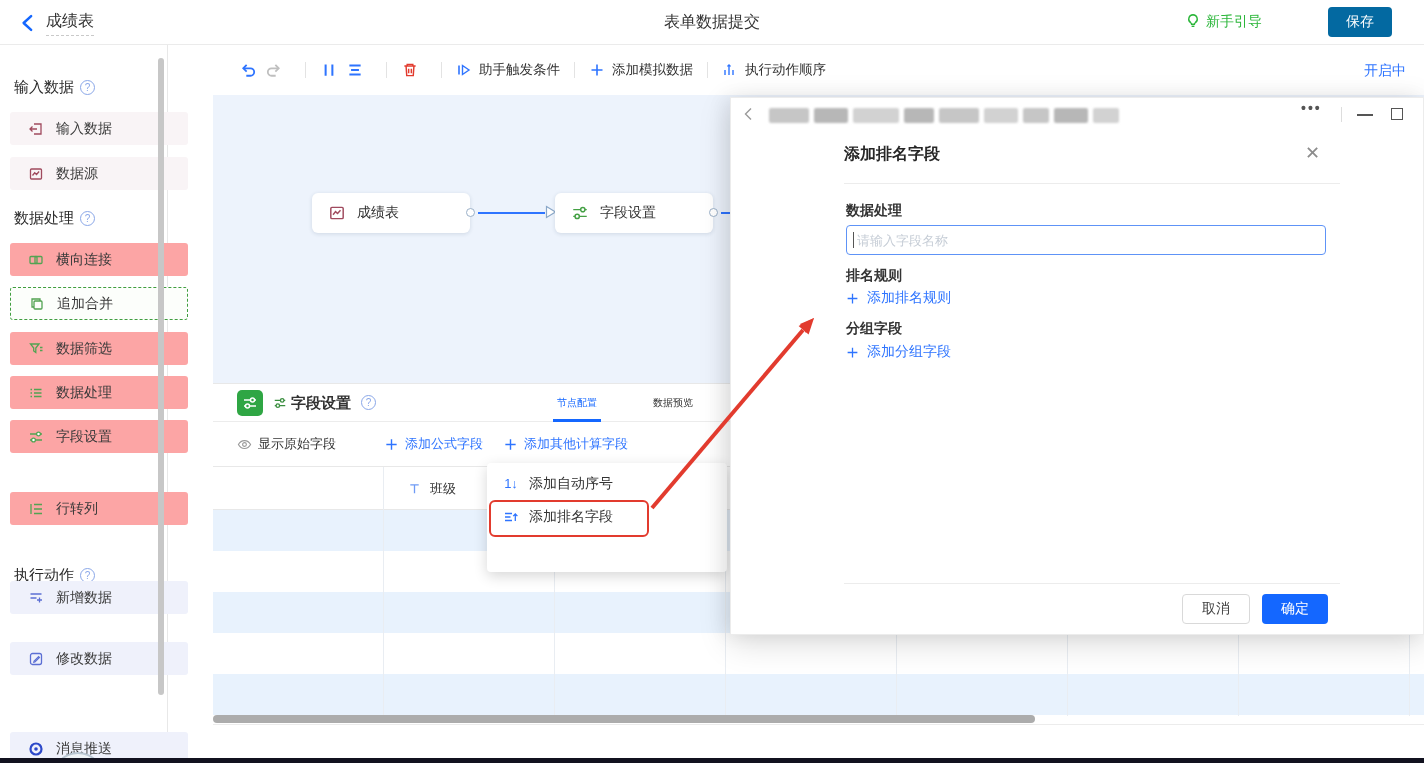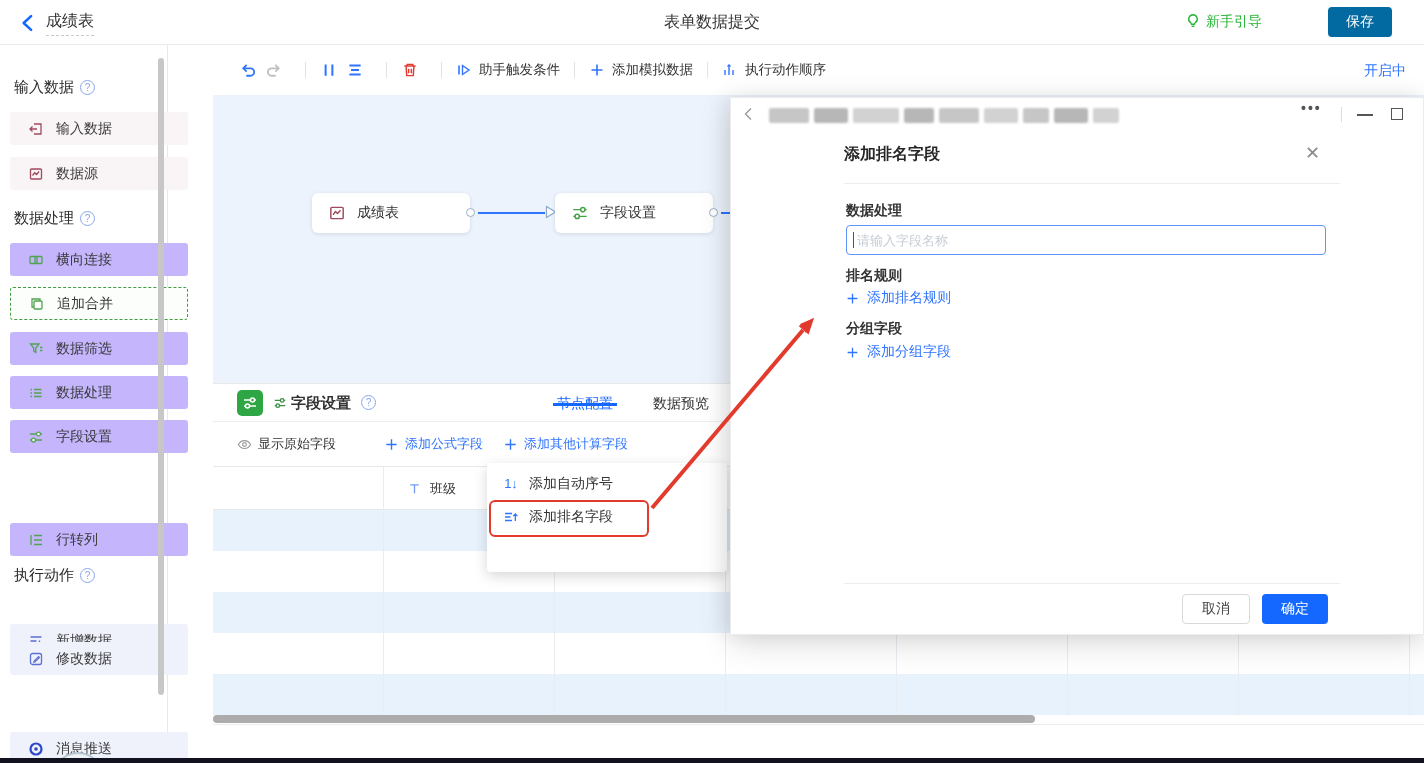--- a/index.html
+++ b/index.html
@@ -15,21 +15,21 @@
   .hdr-guide { position:absolute; left:1185px; top:13px; display:flex; gap:5px; color:#2bb63a; font-size:14px; cursor:pointer; }
   .hdr-save { position:absolute; left:1328px; top:7px; width:64px; height:30px; background:#0369a1; color:#fff; font-size:14px; border:none; border-radius:4px; cursor:pointer; }
 
   
   .side { position:absolute; left:0; top:45px; width:168px; bottom:0; background:#fff; border-right:1px solid #e8e8e8; z-index:2; }
   .sec-title { position:absolute; left:14px; font-size:15px; color:#2b2b2b; display:flex; align-items:center; gap:6px; }
   .q-ic { display:inline-flex; align-items:center; justify-content:center; width:15px; height:15px; border:1px solid #8aa7e8; border-radius:50%; color:#8aa7e8; font-size:10px; line-height:1; }
   .s-item { position:absolute; left:10px; width:178px; height:33px; border-radius:3px; display:flex; align-items:center; padding-left:18px; gap:12px; font-size:14px; color:#3a3a3a; cursor:pointer; }
   .s-item svg { width:16px; height:16px; flex:none; }
   .th-red   { background:#f9f4f6; } .th-red   svg { color:#a04a5e; }
-  .th-green { background:#c4b5fd; } .th-green svg { color:#52a352; }
+  .th-green { background:#fca5a5; } .th-green svg { color:#52a352; }
   .th-purp  { background:#eff1fb; } .th-purp  svg { color:#5c6fd4; }
   .s-item.dashed { background:#fcfefb; border:1px dashed #3f9e3f; color:#3a3a3a; }
   .side-thumb { position:absolute; right:3px; top:13px; width:6px; height:637px; border-radius:3px; background:#c7c7c7; }
 
   
   .tbar { position:absolute; left:213px; top:45px; right:0; height:50px; background:#fff; display:flex; align-items:center; padding-left:26px; z-index:1; }
   .tbar .sep { width:1px; height:16px; background:#e3e3e3; margin:0 14px; }
   .t-ic { width:18px; height:18px; margin-right:8px; cursor:pointer; }
   .t-grp { display:flex; align-items:center; gap:7px; font-size:13.5px; color:#333; cursor:pointer; }
   .t-grp svg { width:16px; height:16px; color:#2e74ff; }
@@ -45,21 +45,21 @@
   .edge-arrow { position:absolute; left:332px; top:110px; }
 
   
   .panel { position:absolute; left:213px; top:383px; right:0; bottom:0; background:#fff; border-top:1px solid #e8e8e8; }
   .p-head { position:relative; height:38px; border-bottom:1px solid #ececec; }
   .p-gicon { position:absolute; left:24px; top:6px; width:26px; height:26px; border-radius:5px; background:#2fa644; display:flex; align-items:center; justify-content:center; }
   .p-gicon svg { width:16px; height:16px; color:#fff; }
   .p-mini { position:absolute; left:60px; top:12px; width:14px; height:14px; color:#3a8e3f; }
   .p-title { position:absolute; left:78px; top:0; line-height:38px; font-size:15px; font-weight:bold; color:#333; }
   .p-q { position:absolute; left:148px; top:11px; }
-  .tab { position:absolute; top:0; height:22px; line-height:38px; font-size:14px; cursor:pointer; }
+  .tab { position:absolute; top:0; height:38px; line-height:38px; font-size:10px; cursor:pointer; }
   .tab.active { color:#1467ff; }
   .tab.active::after { content:""; position:absolute; left:-4px; right:-4px; bottom:0; height:3px; background:#1467ff; }
   .p-actions { position:relative; height:45px; border-bottom:1px solid #e8e8e8; display:flex; align-items:center; padding-left:24px; font-size:13px; }
   .a-grp { display:flex; align-items:center; gap:6px; cursor:pointer; }
   .a-grp svg { width:15px; height:15px; }
   .a-dark { color:#333; } .a-dark svg { color:#9a9a9a; }
   .a-blue { color:#2e74ff; } .a-blue svg { color:#2e74ff; }
   
   .thead { position:absolute; left:0; top:83px; right:0; height:43px; border-bottom:1px solid #e8e8e8; }
   .th-cell { position:absolute; top:0; height:43px; display:flex; align-items:center; gap:8px; padding-left:24px; font-size:13px; color:#333; }
@@ -178,32 +178,32 @@
     <span>数据处理</span>
   </div>
   <div class="s-item th-green" style="top:375px">
     <svg viewBox="0 0 16 16">
         <path d="M2 5h12M2 11h12" stroke="currentColor" stroke-width="1.3"></path>
         <circle cx="10.5" cy="5" r="1.9" fill="#fff" stroke="currentColor" stroke-width="1.3"></circle>
         <circle cx="5.5" cy="11" r="1.9" fill="#fff" stroke="currentColor" stroke-width="1.3"></circle>
       </svg>
     <span>字段设置</span>
   </div>
-  <div class="s-item th-green" style="top:478px">
+  <div class="s-item th-green" style="top:447px">
     <svg viewBox="0 0 16 16">
         <path d="M3 3v10M6 3.5h8M6 8h8M6 12.5h8" fill="none" stroke="currentColor" stroke-width="1.3"></path>
       </svg>
     <span>行转列</span>
   </div>
 
   <div class="sec-title" style="top:521px">
     <span>执行动作</span>
       <span class="q-ic">?</span>
   </div>
-  <div class="s-item th-purp" style="top:579px">
+  <div class="s-item th-purp" style="top:536px">
     <svg viewBox="0 0 16 16">
         <path d="M2.5 4h11M2.5 8h6" stroke="currentColor" stroke-width="1.3"></path>
         <path d="M11.5 7.5v5M9 10h5" stroke="currentColor" stroke-width="1.3"></path>
       </svg>
     <span>新增数据</span>
   </div>
   <div class="s-item th-purp" style="top:597px">
     <svg viewBox="0 0 16 16">
         <rect x="2.5" y="2.5" width="11" height="11" rx="2" fill="none" stroke="currentColor" stroke-width="1.3"></rect>
         <path d="M6 10.2l4.6-4.6.9.9L6.9 11l-1.2.3z" fill="none" stroke="currentColor" stroke-width="1.1"></path>

